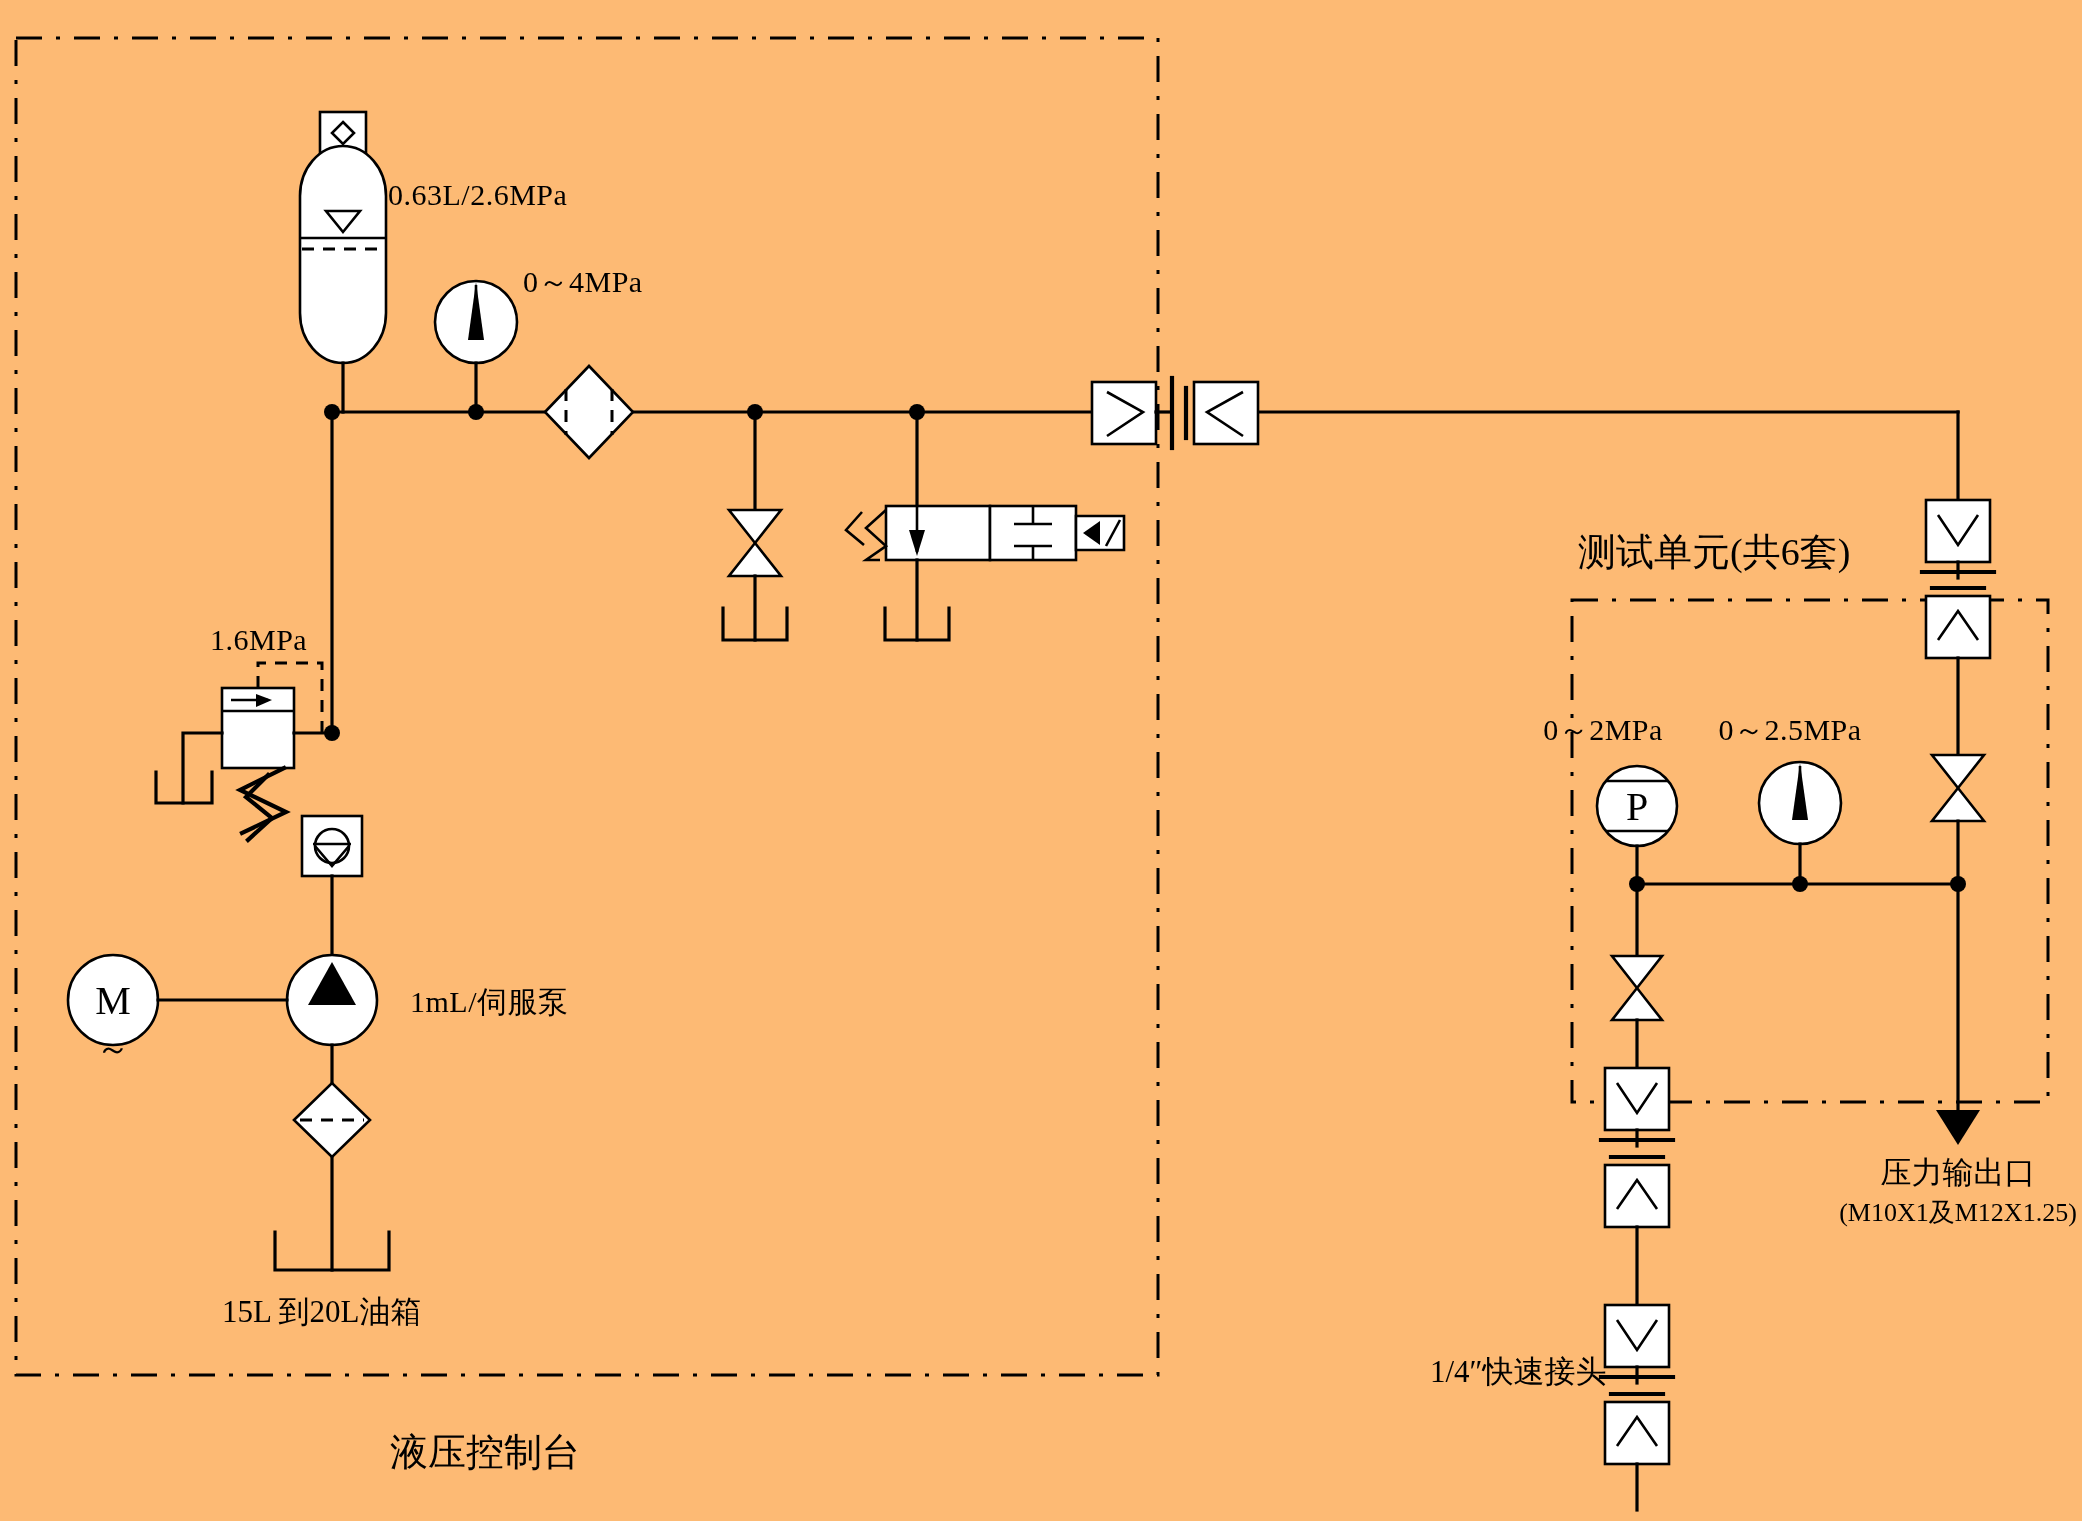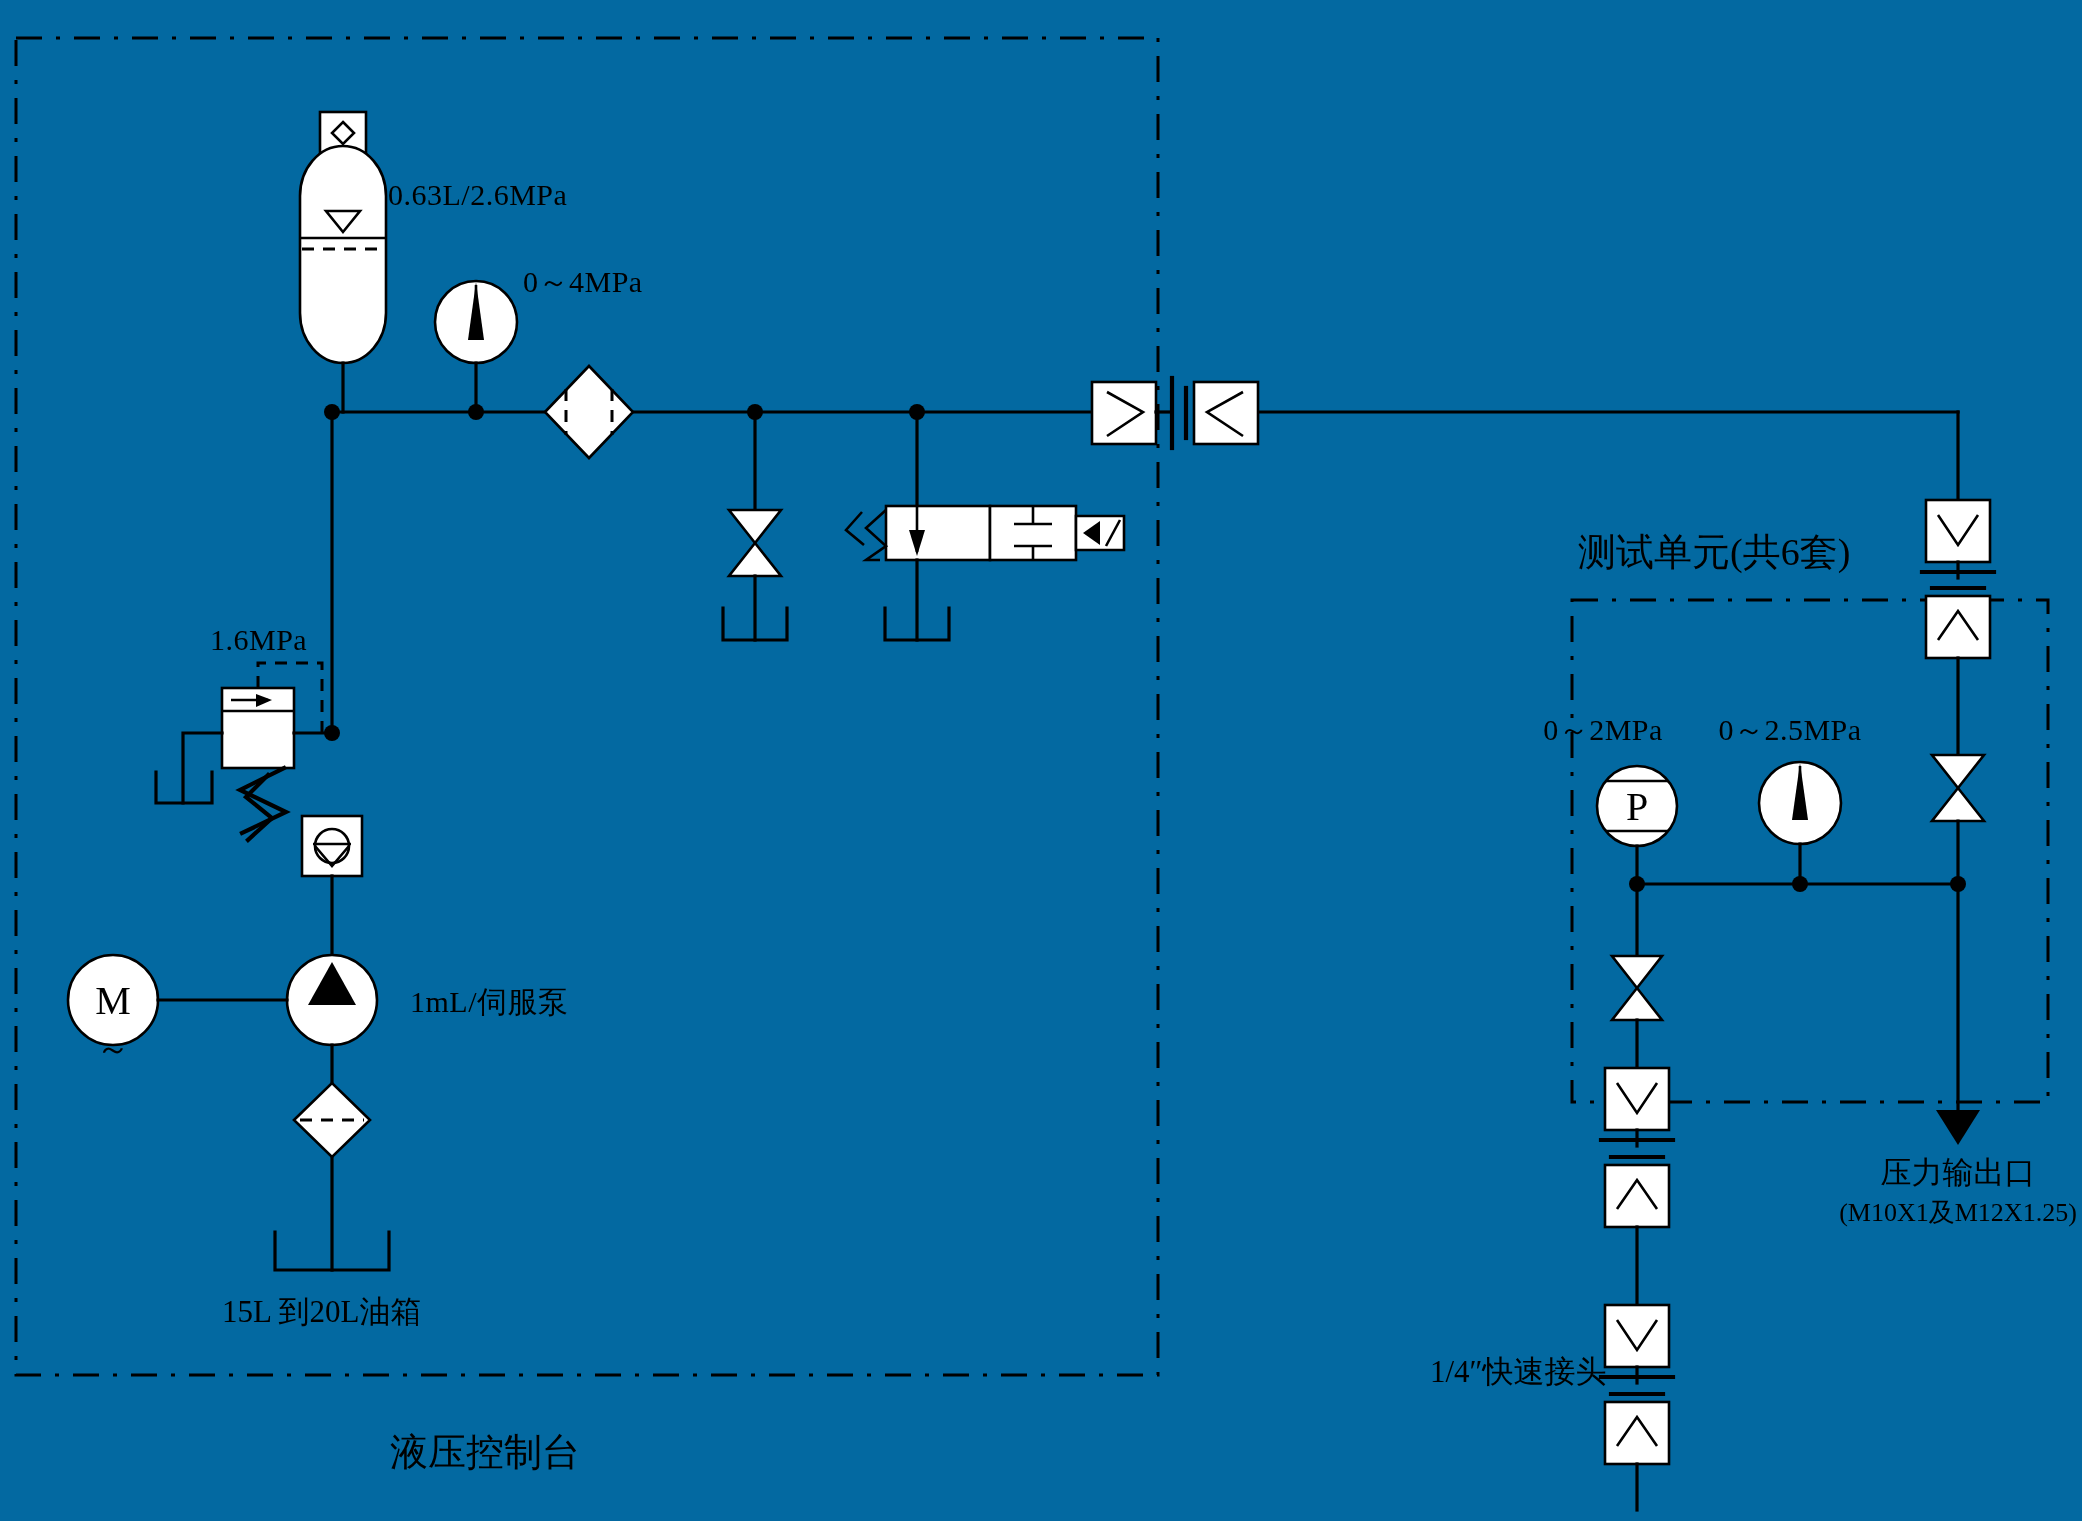--- a/index.html
+++ b/index.html
@@ -8,21 +8,21 @@
     padding: 0;
     background: #ffffff;
   }
   body {
     font-family: "Liberation Serif", "DejaVu Serif", serif;
   }
   #canvas {
     position: relative;
     width: 2082px;
     height: 1521px;
-    background: #0369a1;
+    background: #fdba74;
     overflow: hidden;
   }
   svg#schematic {
     position: absolute;
     left: 0;
     top: 0;
     width: 2082px;
     height: 1521px;
   }
   .ln {

